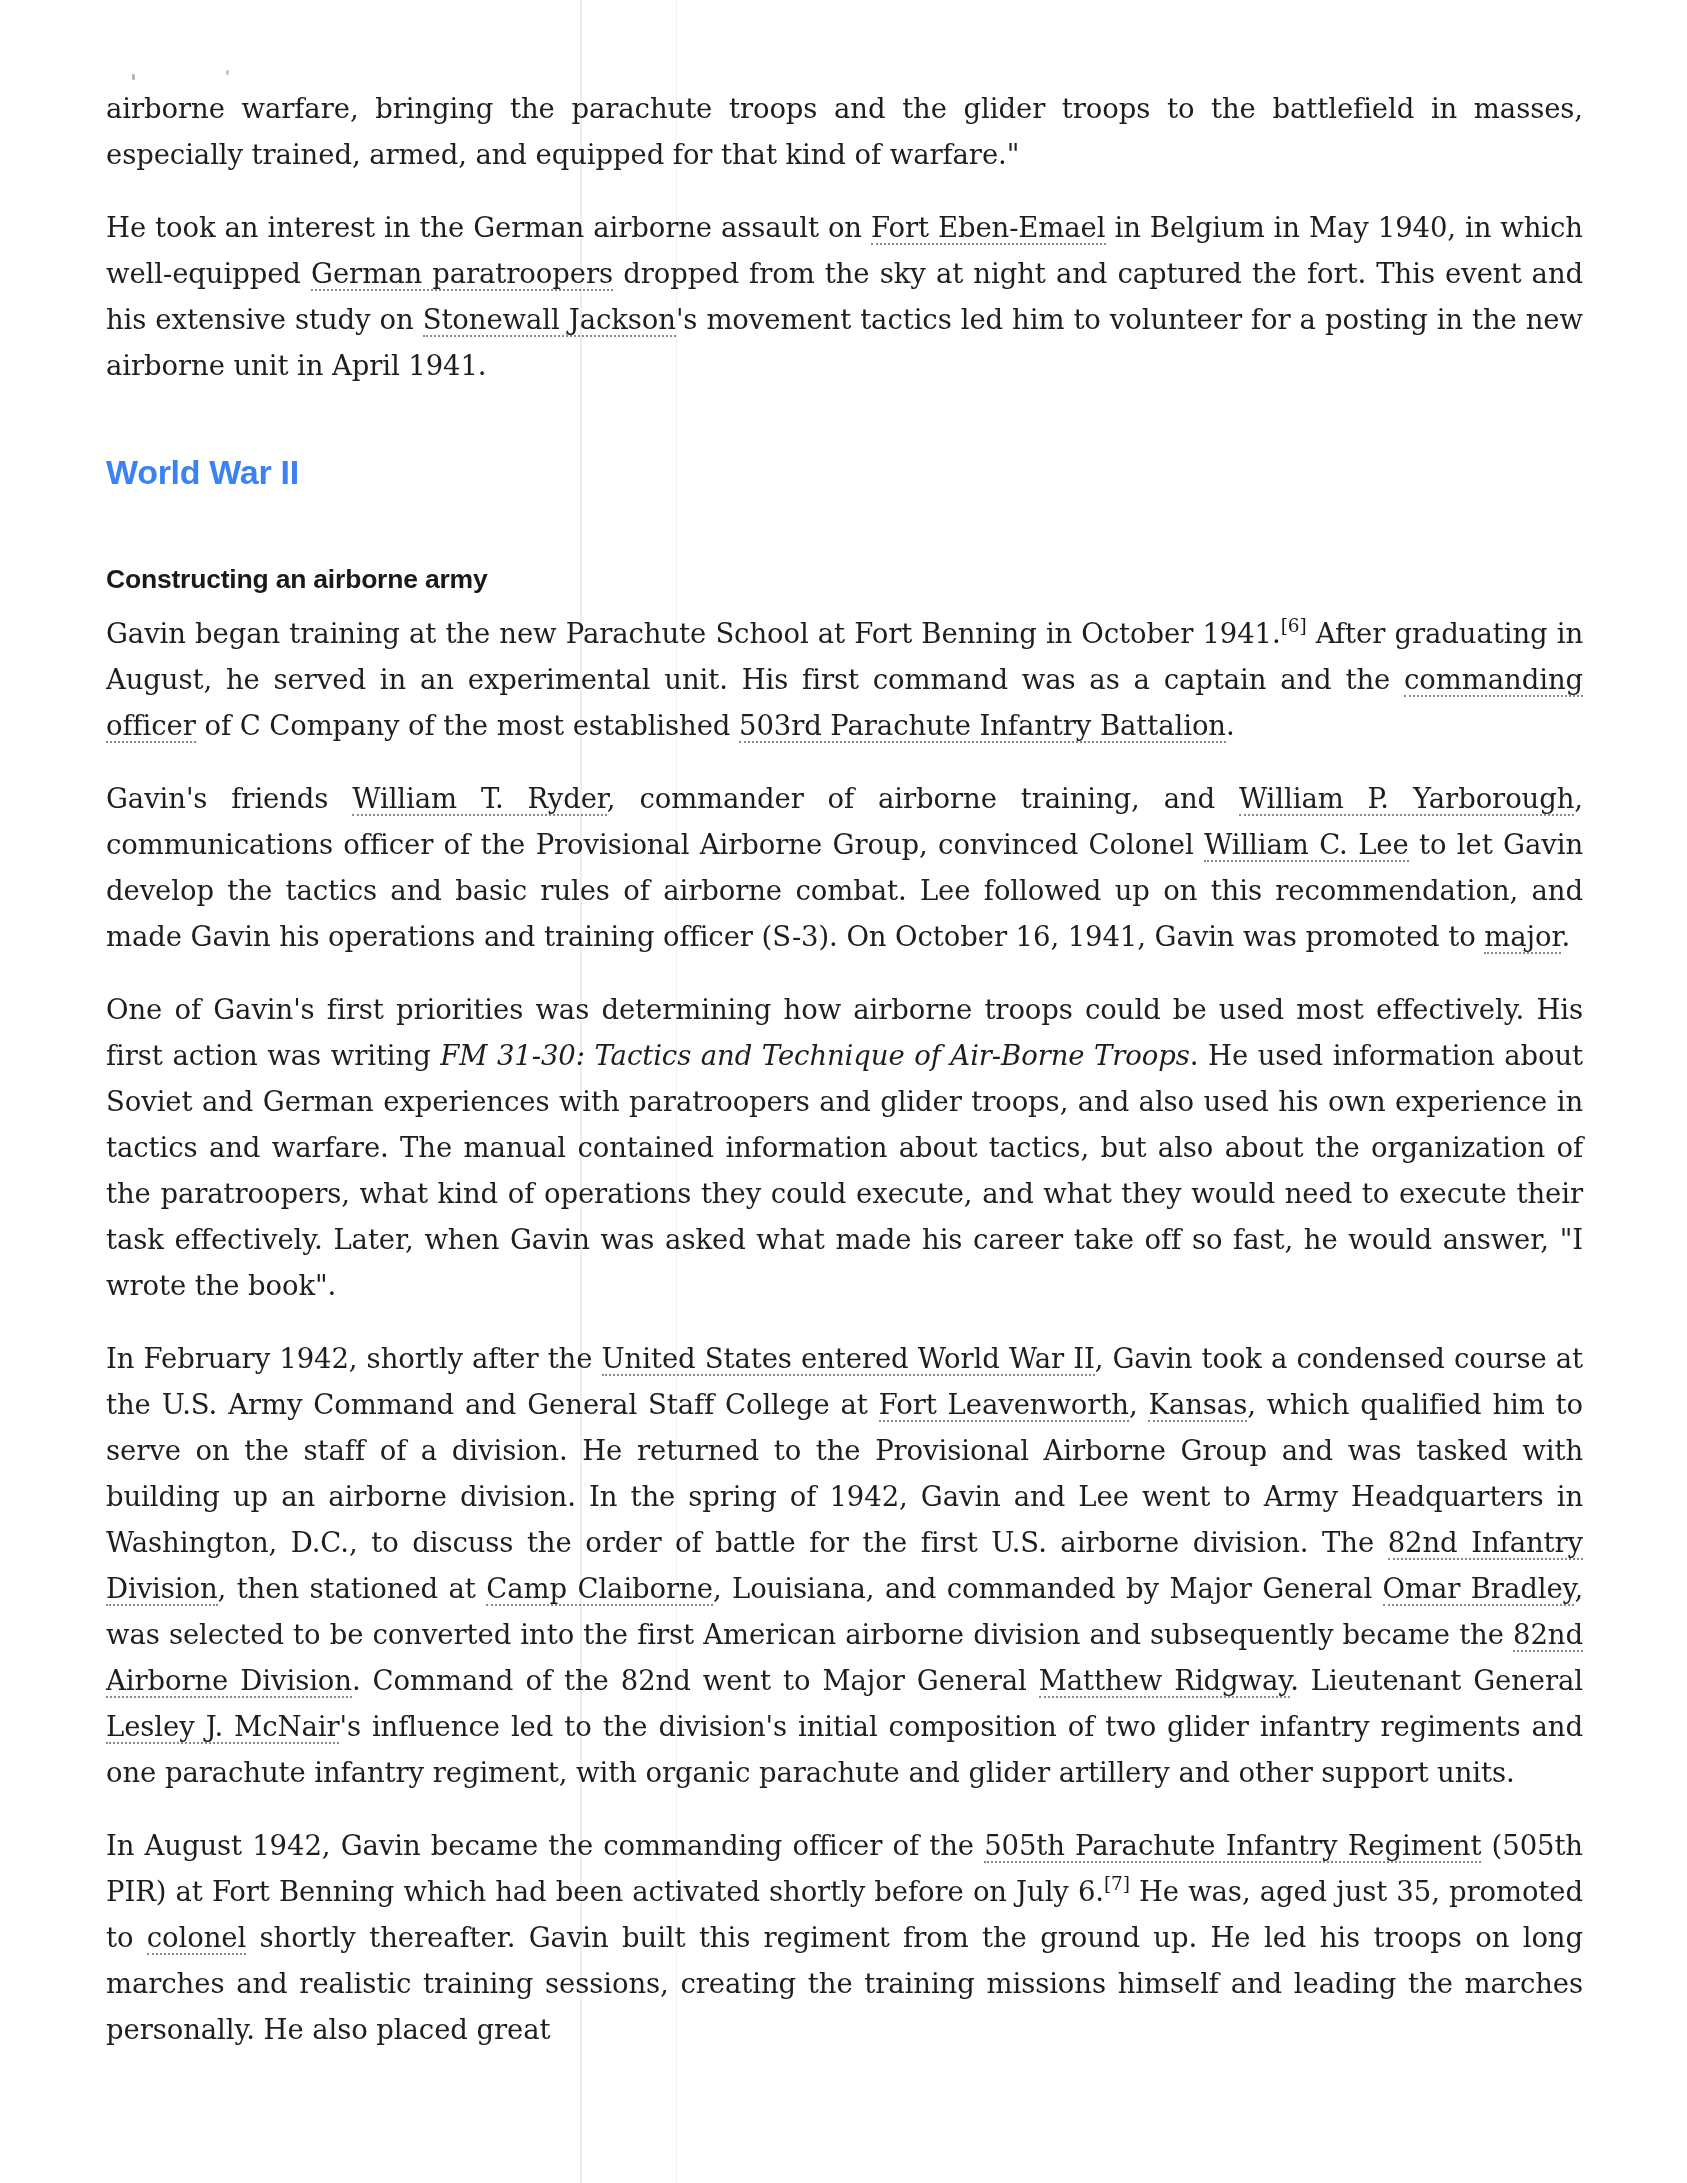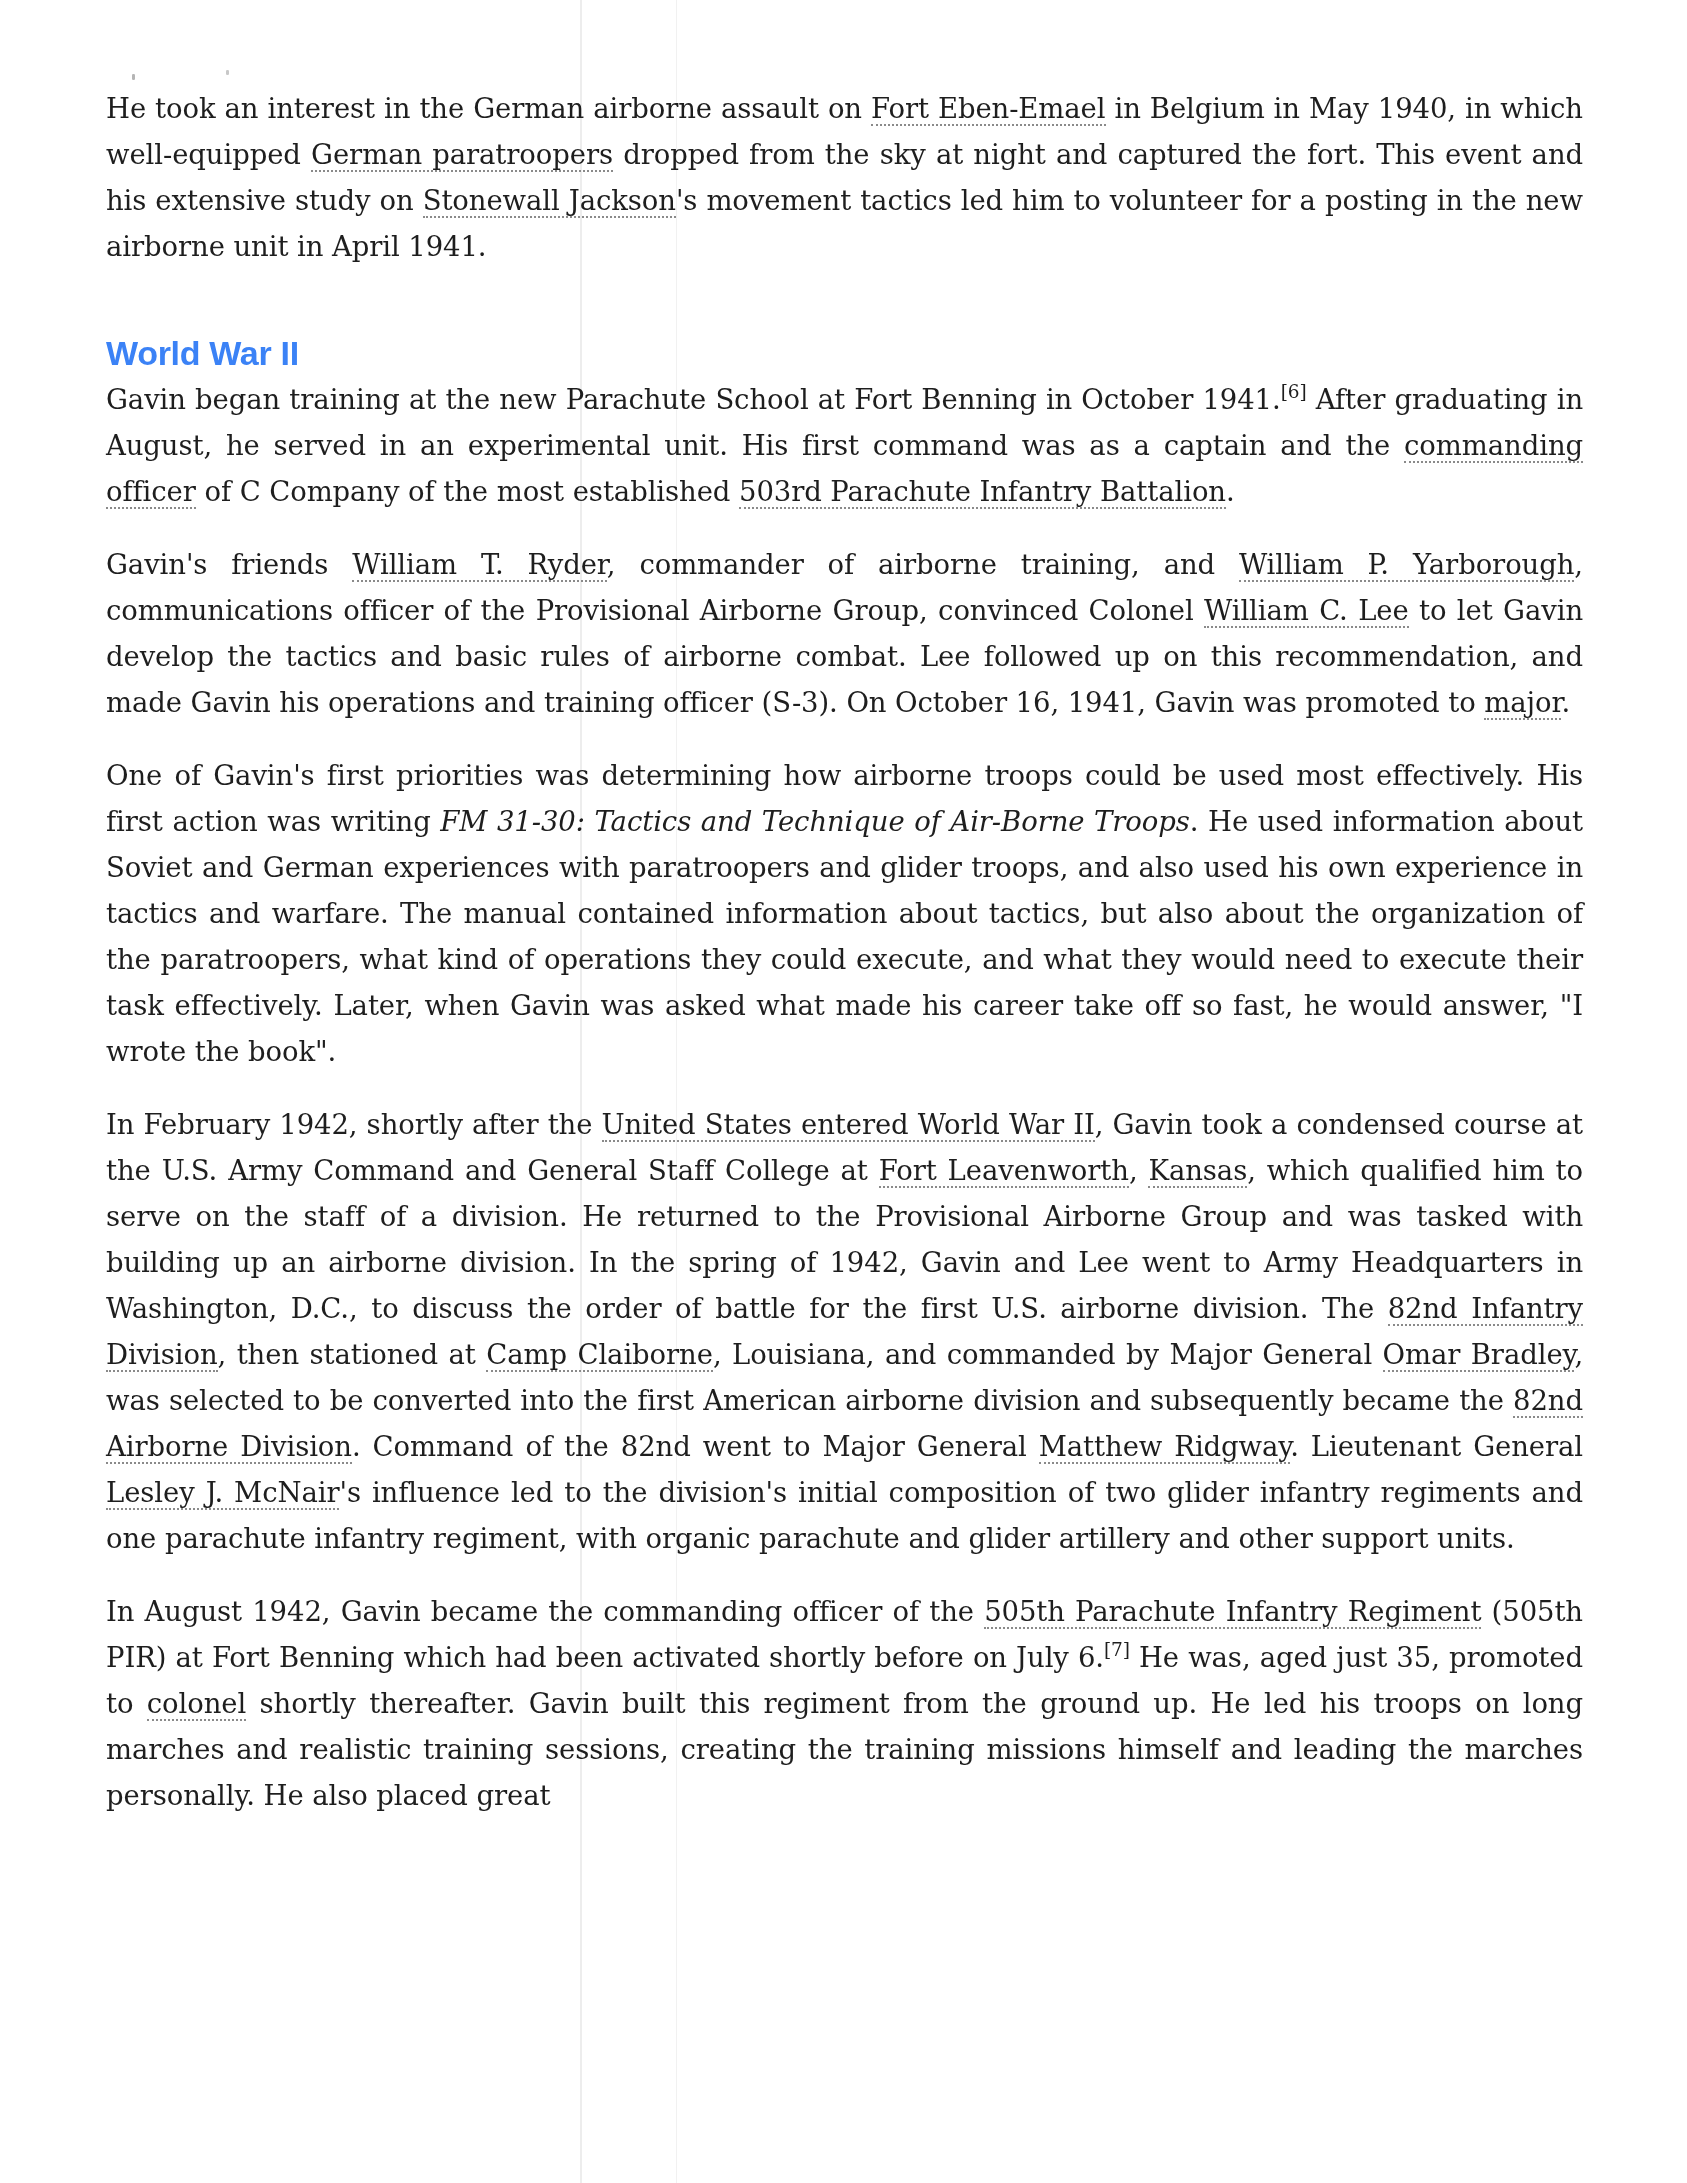--- a/index.html
+++ b/index.html
@@ -39,25 +39,27 @@
 </head>
 <body>
 
 <div class="fold f1"></div>
 <div class="fold f2"></div>
 <div class="speck" style="left:132px;top:74px;"></div>
 <div class="speck" style="left:226px;top:70px;width:2.6px;height:5.3px;background:#c8c8c8;"></div>
 
 <div class="page">
 
+  <p class="first-p">airborne warfare, bringing the parachute troops and the glider troops to the battlefield in masses, especially trained, armed, and equipped for that kind of warfare."</p>
 
   <p><span>He took an interest in the German airborne assault on </span><a class="lnk">Fort Eben-Emael</a><span> in Belgium in May 1940, in which well-equipped </span><a class="lnk">German paratroopers</a><span> dropped from the sky at night and captured the fort. This event and his extensive study on </span><a class="lnk">Stonewall Jackson</a><span>'s movement tactics led him to volunteer for a posting in the new airborne unit in April 1941.</span></p>
 
   <h2>World War II</h2>
 
+  <h3>Constructing an airborne army</h3>
 
   <p><span>Gavin began training at the new Parachute School at Fort Benning in October 1941.</span><sup>[6]</sup><span> After graduating in August, he served in an experimental unit. His first command was as a captain and the </span><a class="lnk">commanding officer</a><span> of C Company of the most established </span><a class="lnk">503rd Parachute Infantry Battalion</a><span>.</span></p>
 
   <p><span>Gavin's friends </span><a class="lnk">William T. Ryder</a><span>, commander of airborne training, and </span><a class="lnk">William P. Yarborough</a><span>, communications officer of the Provisional Airborne Group, convinced Colonel </span><a class="lnk">William C. Lee</a><span> to let Gavin develop the tactics and basic rules of airborne combat. Lee followed up on this recommendation, and made Gavin his operations and training officer (S-3). On October 16, 1941, Gavin was promoted to </span><a class="lnk">major</a><span>.</span></p>
 
   <p><span>One of Gavin's first priorities was determining how airborne troops could be used most effectively. His first action was writing </span><em>FM 31-30: Tactics and Technique of Air-Borne Troops</em><span>. He used information about Soviet and German experiences with paratroopers and glider troops, and also used his own experience in tactics and warfare. The manual contained information about tactics, but also about the organization of the paratroopers, what kind of operations they could execute, and what they would need to execute their task effectively. Later, when Gavin was asked what made his career take off so fast, he would answer, "I wrote the book".</span></p>
 
   <p><span>In February 1942, shortly after the </span><a class="lnk">United States entered World War II</a><span>, Gavin took a condensed course at the U.S. Army Command and General Staff College at </span><a class="lnk">Fort Leavenworth</a><span>, </span><a class="lnk">Kansas</a><span>, which qualified him to serve on the staff of a division. He returned to the Provisional Airborne Group and was tasked with building up an airborne division. In the spring of 1942, Gavin and Lee went to Army Headquarters in Washington, D.C., to discuss the order of battle for the first U.S. airborne division. The </span><a class="lnk">82nd Infantry Division</a><span>, then stationed at </span><a class="lnk">Camp Claiborne</a><span>, Louisiana, and commanded by Major General </span><a class="lnk">Omar Bradley</a><span>, was selected to be converted into the first American airborne division and subsequently became the </span><a class="lnk">82nd Airborne Division</a><span>. Command of the 82nd went to Major General </span><a class="lnk">Matthew Ridgway</a><span>. Lieutenant General </span><a class="lnk">Lesley J. McNair</a><span>'s influence led to the division's initial composition of two glider infantry regiments and one parachute infantry regiment, with organic parachute and glider artillery and other support units.</span></p>
 
   <p><span>In August 1942, Gavin became the commanding officer of the </span><a class="lnk">505th Parachute Infantry Regiment</a><span> (505th PIR) at Fort Benning which had been activated shortly before on July 6.</span><sup>[7]</sup><span> He was, aged just 35, promoted to </span><a class="lnk">colonel</a><span> shortly thereafter. Gavin built this regiment from the ground up. He led his troops on long marches and realistic training sessions, creating the training missions himself and leading the marches personally. He also placed great</span></p>

